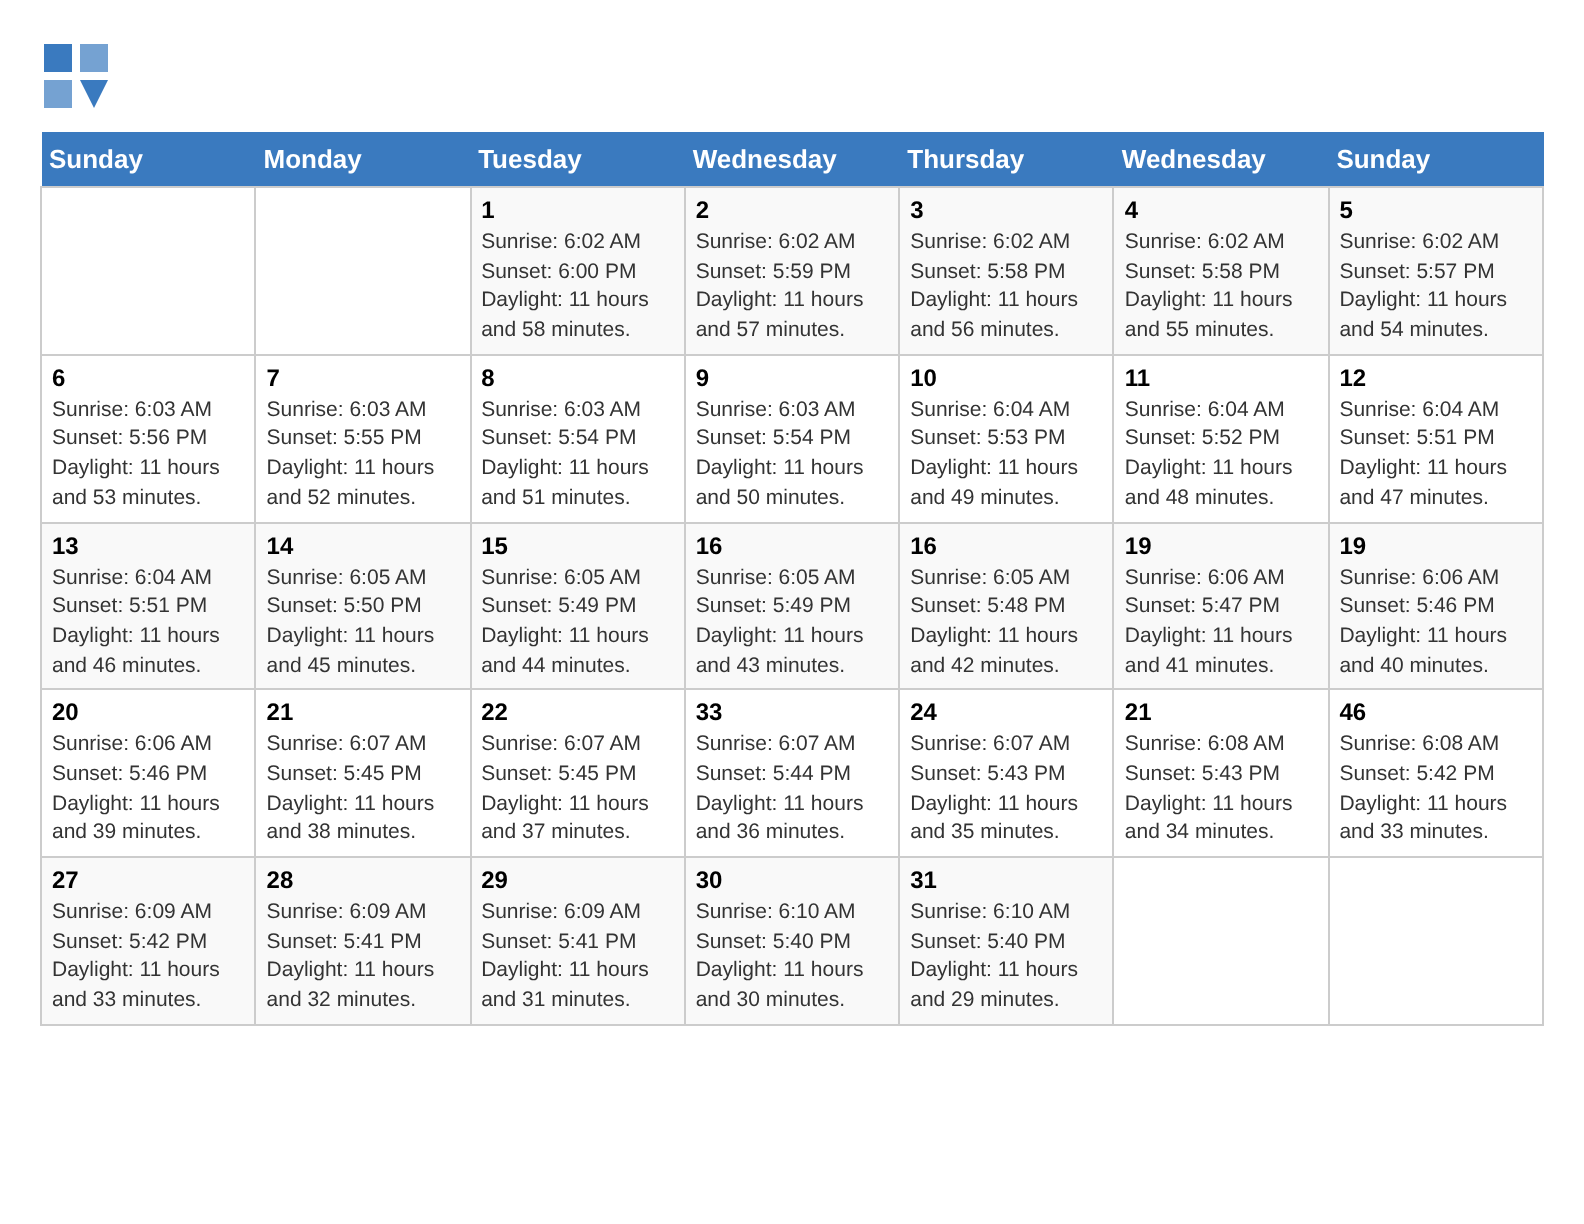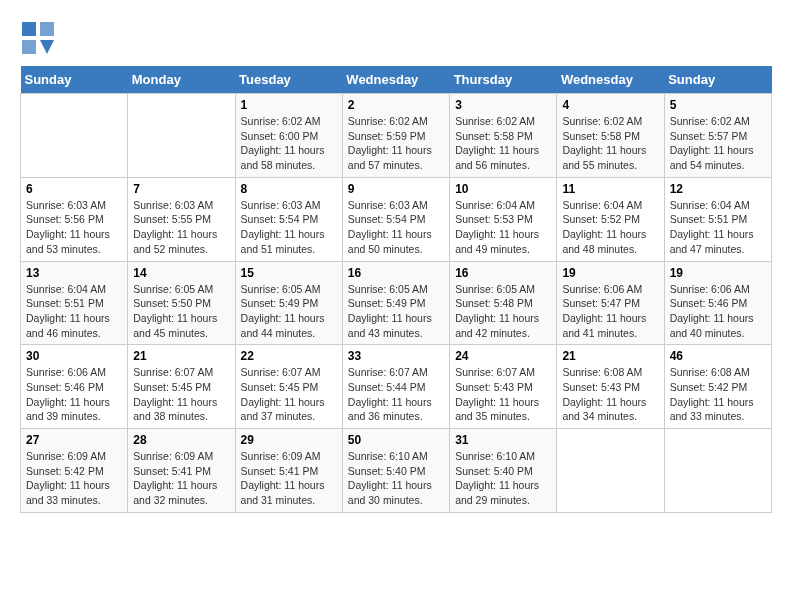--- a/index.html
+++ b/index.html
@@ -233,21 +233,21 @@
         </td>
         <td>
           <span class="day-num">19</span>
           <div class="day-info" style="white-space: pre-line;">Sunrise: 6:06 AM
 Sunset: 5:46 PM
 Daylight: 11 hours and 40 minutes.</div>
         </td>
       </tr>
       <tr>
         <td>
-          <span class="day-num">30</span>
+          <span class="day-num">20</span>
           <div class="day-info" style="white-space: pre-line;">Sunrise: 6:06 AM
 Sunset: 5:46 PM
 Daylight: 11 hours and 39 minutes.</div>
         </td>
         <td>
           <span class="day-num">21</span>
           <div class="day-info" style="white-space: pre-line;">Sunrise: 6:07 AM
 Sunset: 5:45 PM
 Daylight: 11 hours and 38 minutes.</div>
         </td>
@@ -295,21 +295,21 @@
 Sunset: 5:41 PM
 Daylight: 11 hours and 32 minutes.</div>
         </td>
         <td>
           <span class="day-num">29</span>
           <div class="day-info" style="white-space: pre-line;">Sunrise: 6:09 AM
 Sunset: 5:41 PM
 Daylight: 11 hours and 31 minutes.</div>
         </td>
         <td>
-          <span class="day-num">50</span>
+          <span class="day-num">30</span>
           <div class="day-info" style="white-space: pre-line;">Sunrise: 6:10 AM
 Sunset: 5:40 PM
 Daylight: 11 hours and 30 minutes.</div>
         </td>
         <td>
           <span class="day-num">31</span>
           <div class="day-info" style="white-space: pre-line;">Sunrise: 6:10 AM
 Sunset: 5:40 PM
 Daylight: 11 hours and 29 minutes.</div>
         </td>

